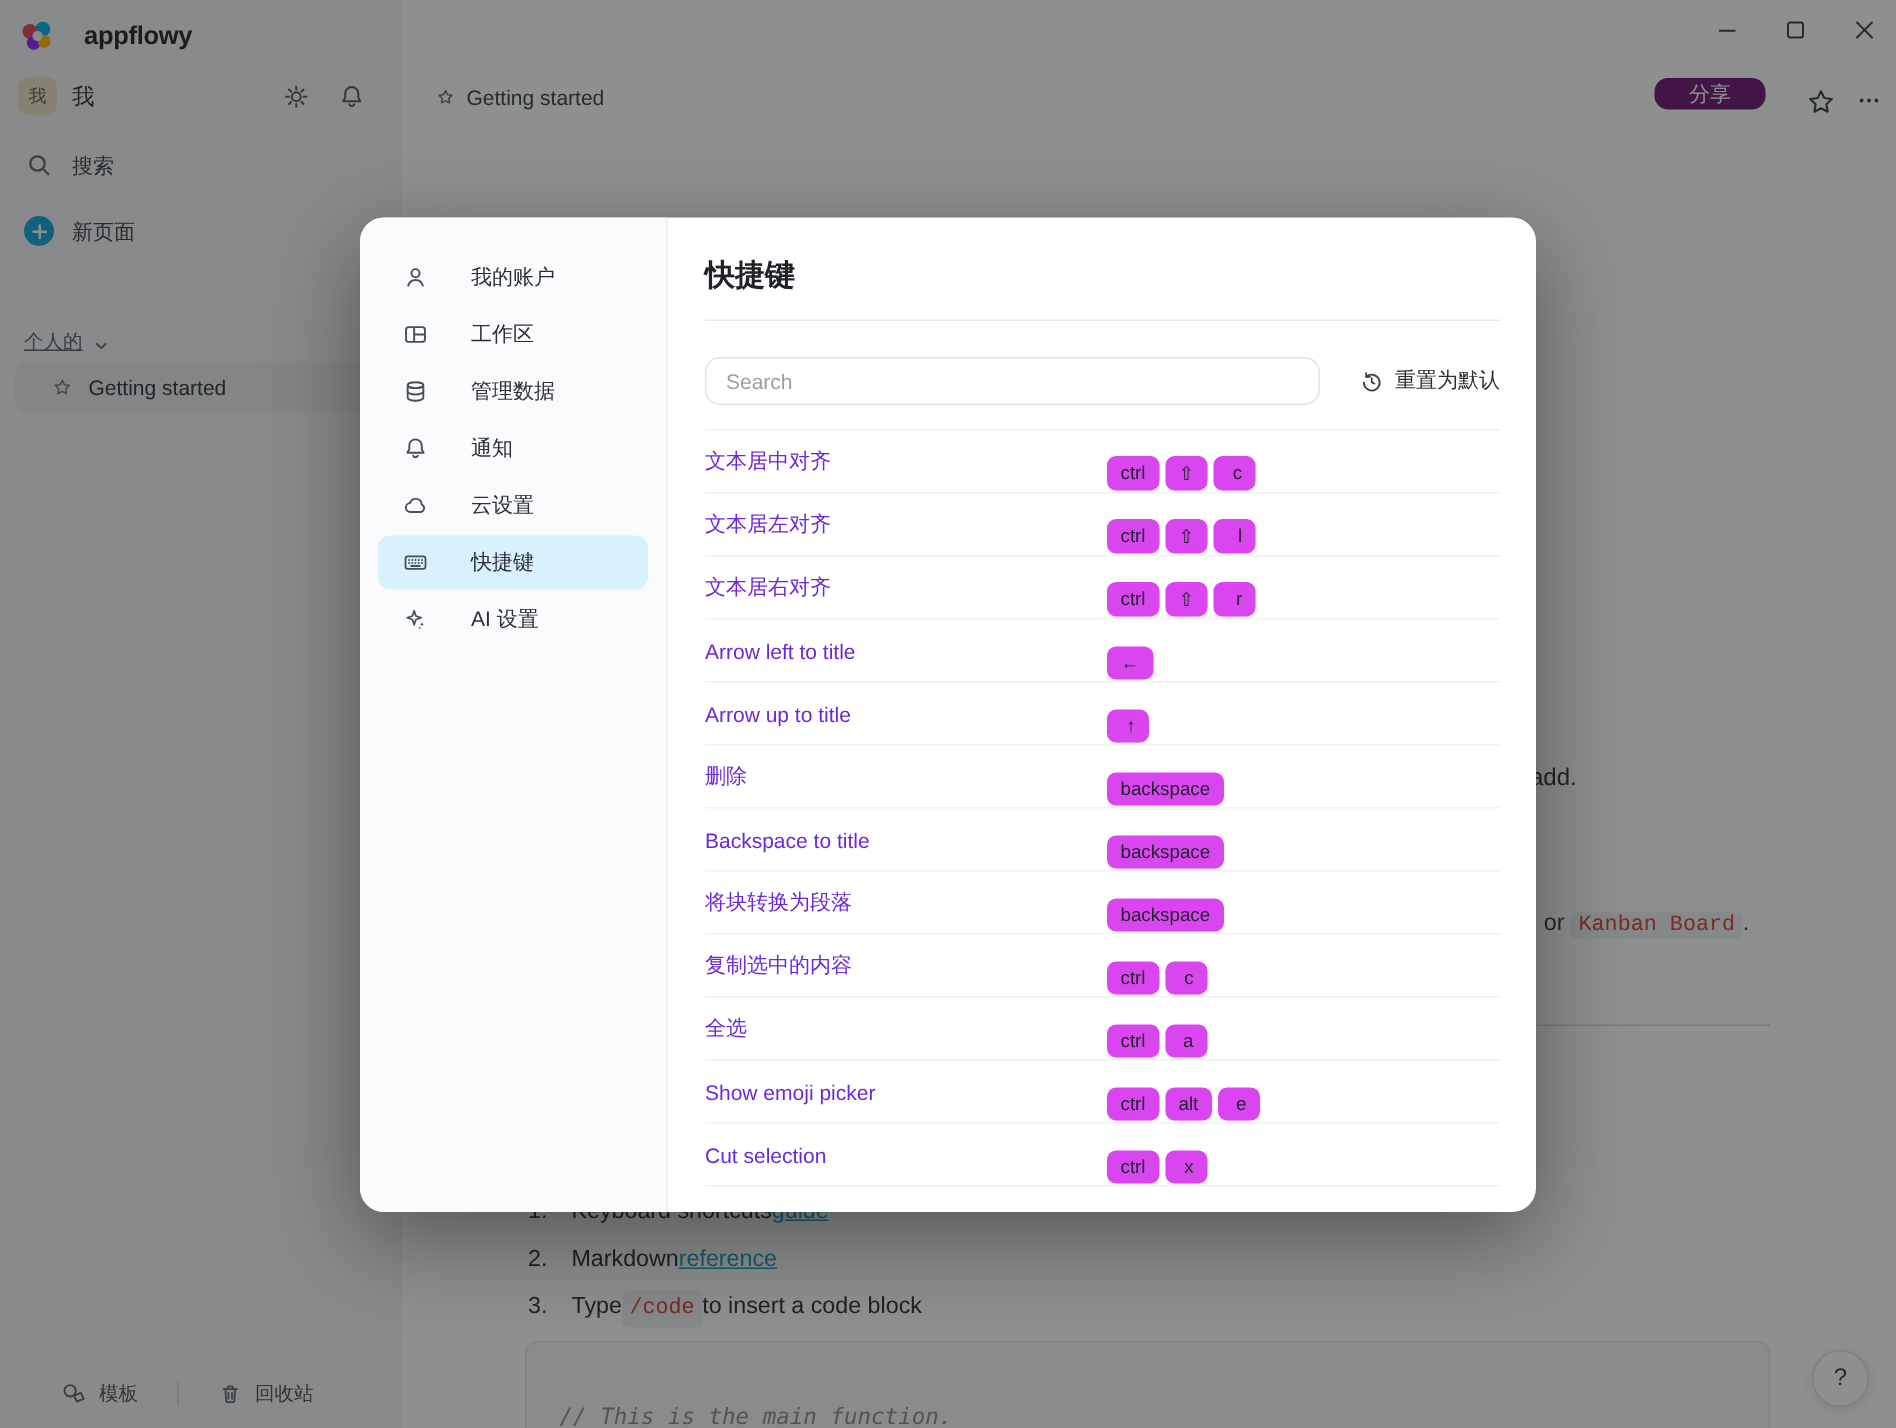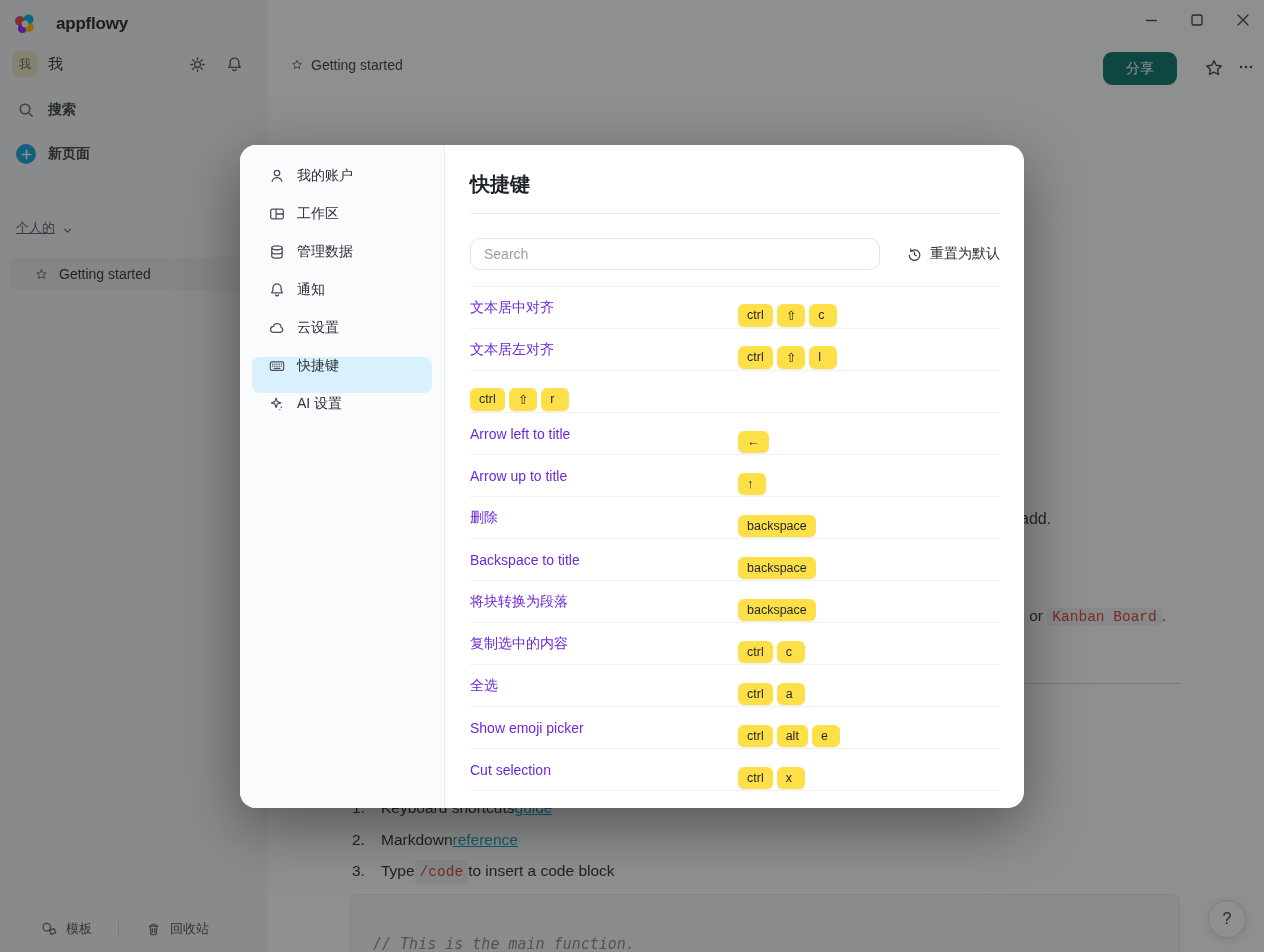--- a/index.html
+++ b/index.html
@@ -10,42 +10,42 @@
 
   
   .sidebar{position:absolute;top:0;left:0;bottom:0;width:268px;background:#F4F5F7;}
   .logo-row{display:flex;align-items:center;gap:20px;padding:13px 0 0 14px;}
   .logo-word{font-size:17px;font-weight:800;color:#26272B;letter-spacing:-.2px;}
   .user-row{display:flex;align-items:center;gap:10px;margin:16px 12px 0 12px;}
   .avatar{width:26px;height:26px;border-radius:8px;background:#EFE7CB;color:#6A6340;
     font-size:12px;display:flex;align-items:center;justify-content:center;}
   .user-name{font-size:15px;color:#2E3238;flex:1;}
   .user-icons{display:flex;gap:18px;color:#55595E;padding-right:12px;}
-  .side-row{display:flex;align-items:center;gap:12px;padding:9px 16px;color:#3F4448;font-size:14px;margin-top:6px;font-weight:bold;}
+  .side-row{display:flex;align-items:flex-end;gap:12px;padding:9px 16px;color:#3F4448;font-size:14px;margin-top:6px;}
   .side-row .icon{color:#61666B;}
   .plus-circle{width:20px;height:20px;border-radius:50%;background:#13A7DD;color:#fff;
     display:flex;align-items:center;justify-content:center;}
-  .section-row{display:flex;align-items:flex-end;gap:6px;margin:46px 0 20px 16px;color:#5E646C;font-size:13px;text-decoration:underline;}
+  .section-row{display:flex;align-items:flex-end;gap:6px;margin:46px 0 4px 16px;color:#5E646C;font-size:13px;text-decoration:underline;}
   .page-row{display:flex;align-items:center;gap:10px;margin:4px 10px;height:34px;border-radius:8px;
     background:#ECEDEF;padding-left:24px;font-size:14px;color:#33373B;}
   .page-row .icon{color:#7A7E83;}
   .side-footer{position:absolute;bottom:14px;left:0;right:0;display:flex;align-items:center;padding-left:40px;}
   .footer-item{display:flex;align-items:center;gap:8px;font-size:13px;color:#4E5358;text-align:right;}
   .footer-item .icon{color:#61666B;}
   .footer-div{width:1px;height:16px;background:#D4D5D8;margin:0 26px;}
 
   
   .win-controls{position:absolute;top:8px;right:6px;display:flex;gap:16px;color:#3E4146;}
   .win-btn{width:30px;height:24px;display:flex;align-items:center;justify-content:center;}
   .topbar{position:absolute;top:36px;left:268px;right:0;height:64px;background:#fff;}
   .breadcrumb{position:absolute;left:22px;top:21px;display:flex;align-items:center;gap:7px;
     font-size:14px;color:#3F4348;}
   .breadcrumb .icon{color:#6B6F73;}
-  .share-btn{position:absolute;right:87px;top:16px;width:74px;height:33px;border-radius:9px;
-    background:#0f766e;color:#fff;font-size:14px;font-weight:500;display:flex;align-items:center;justify-content:center;}
+  .share-btn{position:absolute;right:87px;top:16px;width:74px;height:21px;border-radius:9px;
+    background:#701a75;color:#fff;font-size:14px;font-weight:500;display:flex;align-items:center;justify-content:center;}
   .top-star{position:absolute;right:40px;top:22px;color:#3E4247;}
   .top-more{position:absolute;right:6px;top:22px;color:#3E4247;width:24px;display:flex;justify-content:center;}
 
   
   .frag-add{position:absolute;left:1020px;top:510px;font-size:16px;color:#35383C;}
   .frag-kanban{position:absolute;left:1012px;top:607px;font-size:15.5px;color:#35383C;}
   .inline-code{font-family:Liberation Mono, monospace;color:#D3473B;
     background:#F1F1F3;border-radius:4px;padding:1px 5px;font-size:14.5px;}
   .doc-hr{position:absolute;left:350px;top:683px;width:830px;height:1px;background:#D6D7D9;}
   .doc-list{position:absolute;left:352px;top:796px;font-size:15.5px;color:#2E3134;}
@@ -59,39 +59,39 @@
   .help-btn{position:absolute;right:18px;bottom:14px;width:36px;height:36px;border-radius:50%;
     background:#FFFFFF;border:1px solid #E2E3E6;box-shadow:0 2px 8px rgba(0,0,0,.12);
     display:flex;align-items:center;justify-content:center;font-size:16px;color:#3A3E43;}
 
   
   .overlay{position:absolute;inset:0;background:rgba(15,16,18,0.47);z-index:50;}
   .modal{position:absolute;left:240px;top:145px;width:784px;height:663px;background:#fff;
     border-radius:16px;z-index:60;box-shadow:0 18px 60px rgba(0,0,0,.4);display:flex;overflow:hidden;}
   .modal-nav{width:205px;flex:none;background:#FAFBFD;border-right:1px solid #E9EBEE;
     padding-top:20px;box-sizing:border-box;}
-  .nav-item{display:flex;align-items:flex-start;gap:11px;height:36px;margin:2px 12px;border-radius:8px;
+  .nav-item{display:flex;align-items:center;gap:28px;height:36px;margin:2px 12px;border-radius:8px;
     padding-left:16px;font-size:14px;color:#2C3036;}
   .nav-item .icon{color:#4A4F55;}
   .nav-item.selected{background:#D9F1FC;}
   .modal-content{flex:1;padding:24px 24px 0 25px;box-sizing:border-box;display:flex;flex-direction:column;}
   .modal-title{font-size:20px;font-weight:700;color:#1F2329;line-height:30px;margin-bottom:14px;}
   .modal-divider{height:1px;background:#E8EAEE;}
   .search-row{display:flex;align-items:center;margin-top:24px;}
   .search-input{width:410px;height:32px;box-sizing:border-box;border:1.5px solid #E1E3E8;border-radius:10px;
     padding:0 13px;font-size:14px;color:#2C3036;outline:none;font-family:inherit;}
   .search-input::placeholder{color:#9AA0A8;}
   .reset-btn{margin-left:auto;display:flex;align-items:center;gap:7px;font-size:14px;color:#2B2F36;}
   .reset-btn .icon{color:#3A3F45;}
   .shortcut-list{margin-top:16px;border-top:1px solid #EFF0F2;overflow:hidden;flex:1;}
   .srow{height:41px;display:flex;align-items:center;border-bottom:1px solid #F0F1F3;}
   .srow-label{flex:0 0 268px;font-size:14px;color:#6d28d9;}
   .srow-keys{display:flex;gap:4px;}
-  .keycap{background:#fde047;border-radius:6px;padding:4px 9px;font-size:12.5px;color:#1F2329;
-    min-width:10px;text-align:left;box-shadow:0 1px 1px rgba(27,31,35,.07);margin-top:16px;}
+  .keycap{background:#d946ef;border-radius:6px;padding:4px 9px;font-size:12.5px;color:#1F2329;
+    min-width:10px;text-align:right;box-shadow:0 1px 1px rgba(27,31,35,.07);margin-top:16px;}
 </style>
 </head>
 <body>
 
 <div class="app">
 
   <div class="sidebar">
     <div class="logo-row">
       <span class="icon">
         <svg width="22" height="22" viewBox="0 0 22 22">
@@ -353,20 +353,21 @@
         </div>
         <div class="srow">
           <div class="srow-label">文本居左对齐</div>
           <div class="srow-keys">
             <span class="keycap">ctrl</span>
             <span class="keycap">⇧</span>
             <span class="keycap">l</span>
           </div>
         </div>
         <div class="srow">
+          <div class="srow-label">文本居右对齐</div>
           <div class="srow-keys">
             <span class="keycap">ctrl</span>
             <span class="keycap">⇧</span>
             <span class="keycap">r</span>
           </div>
         </div>
         <div class="srow">
           <div class="srow-label">Arrow left to title</div>
           <div class="srow-keys">
             <span class="keycap">←</span>

